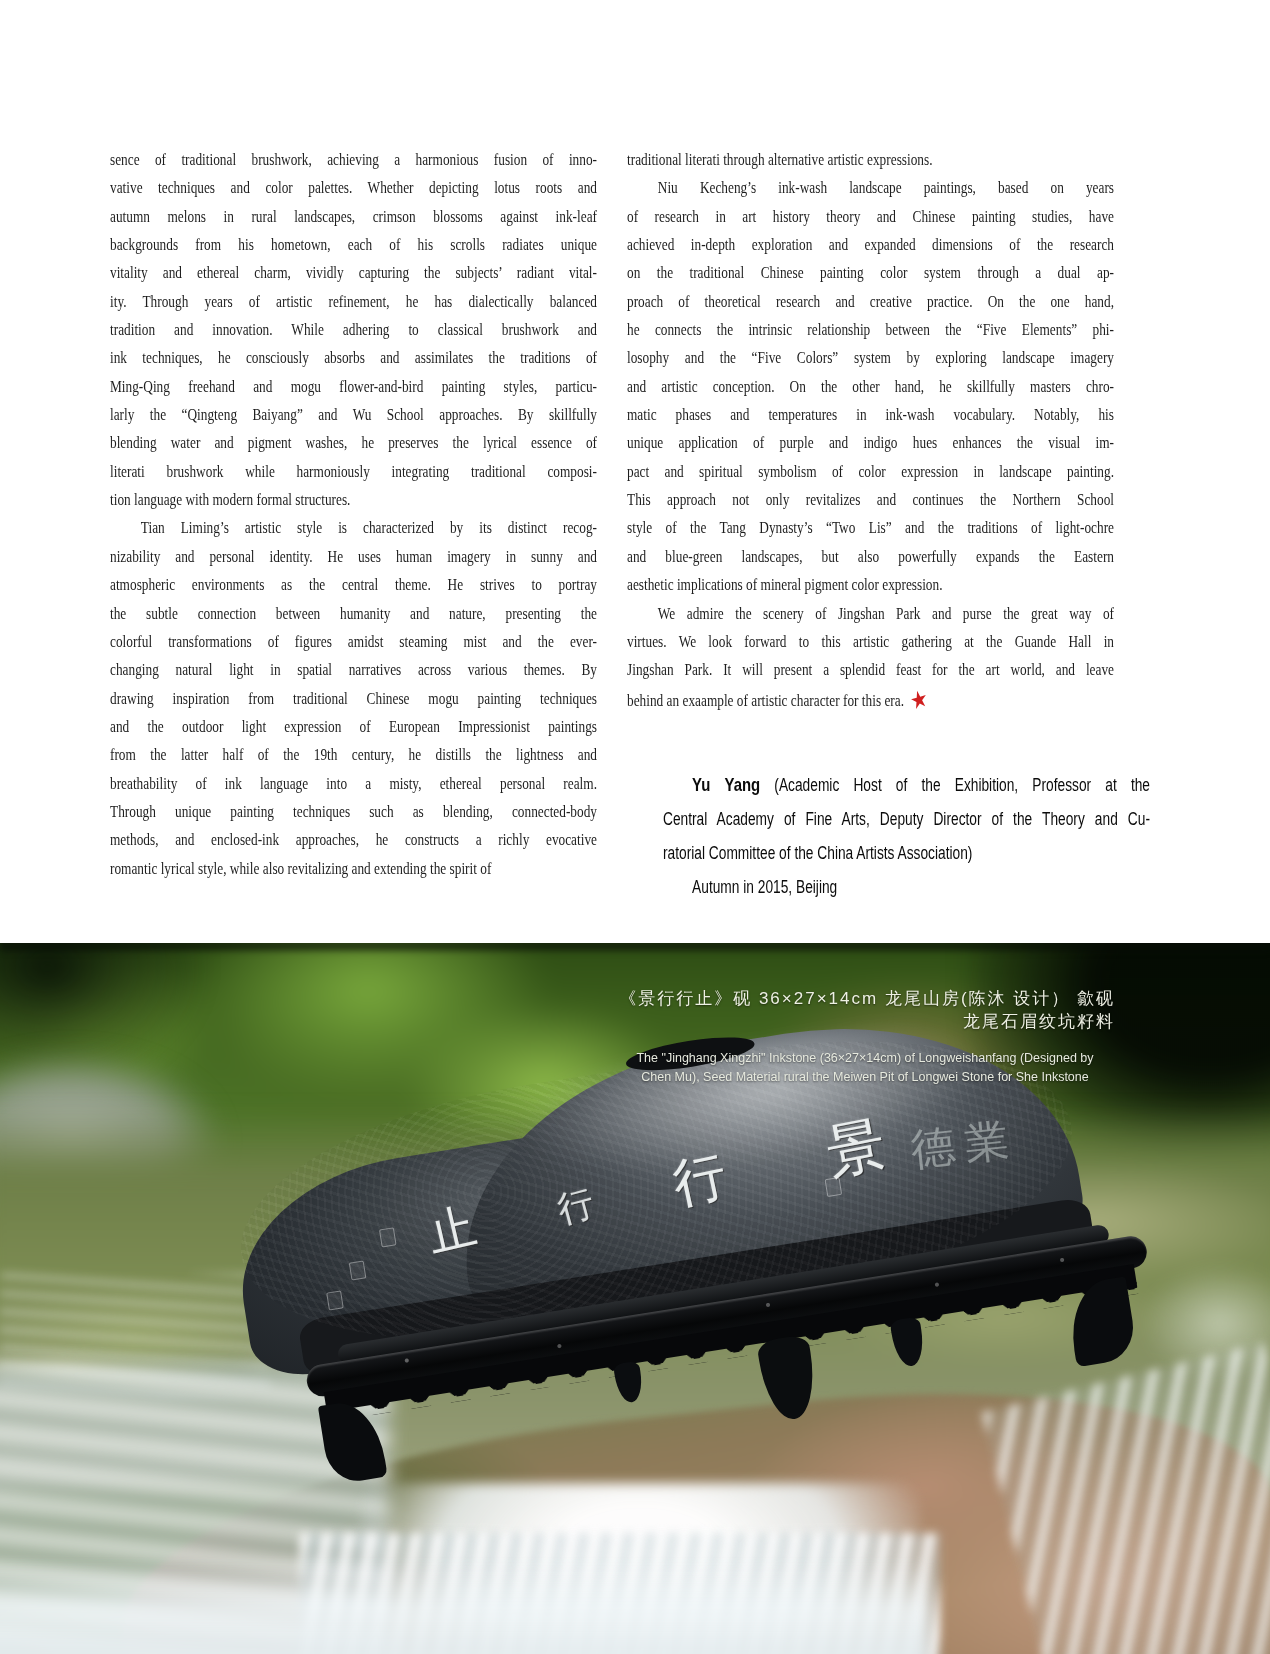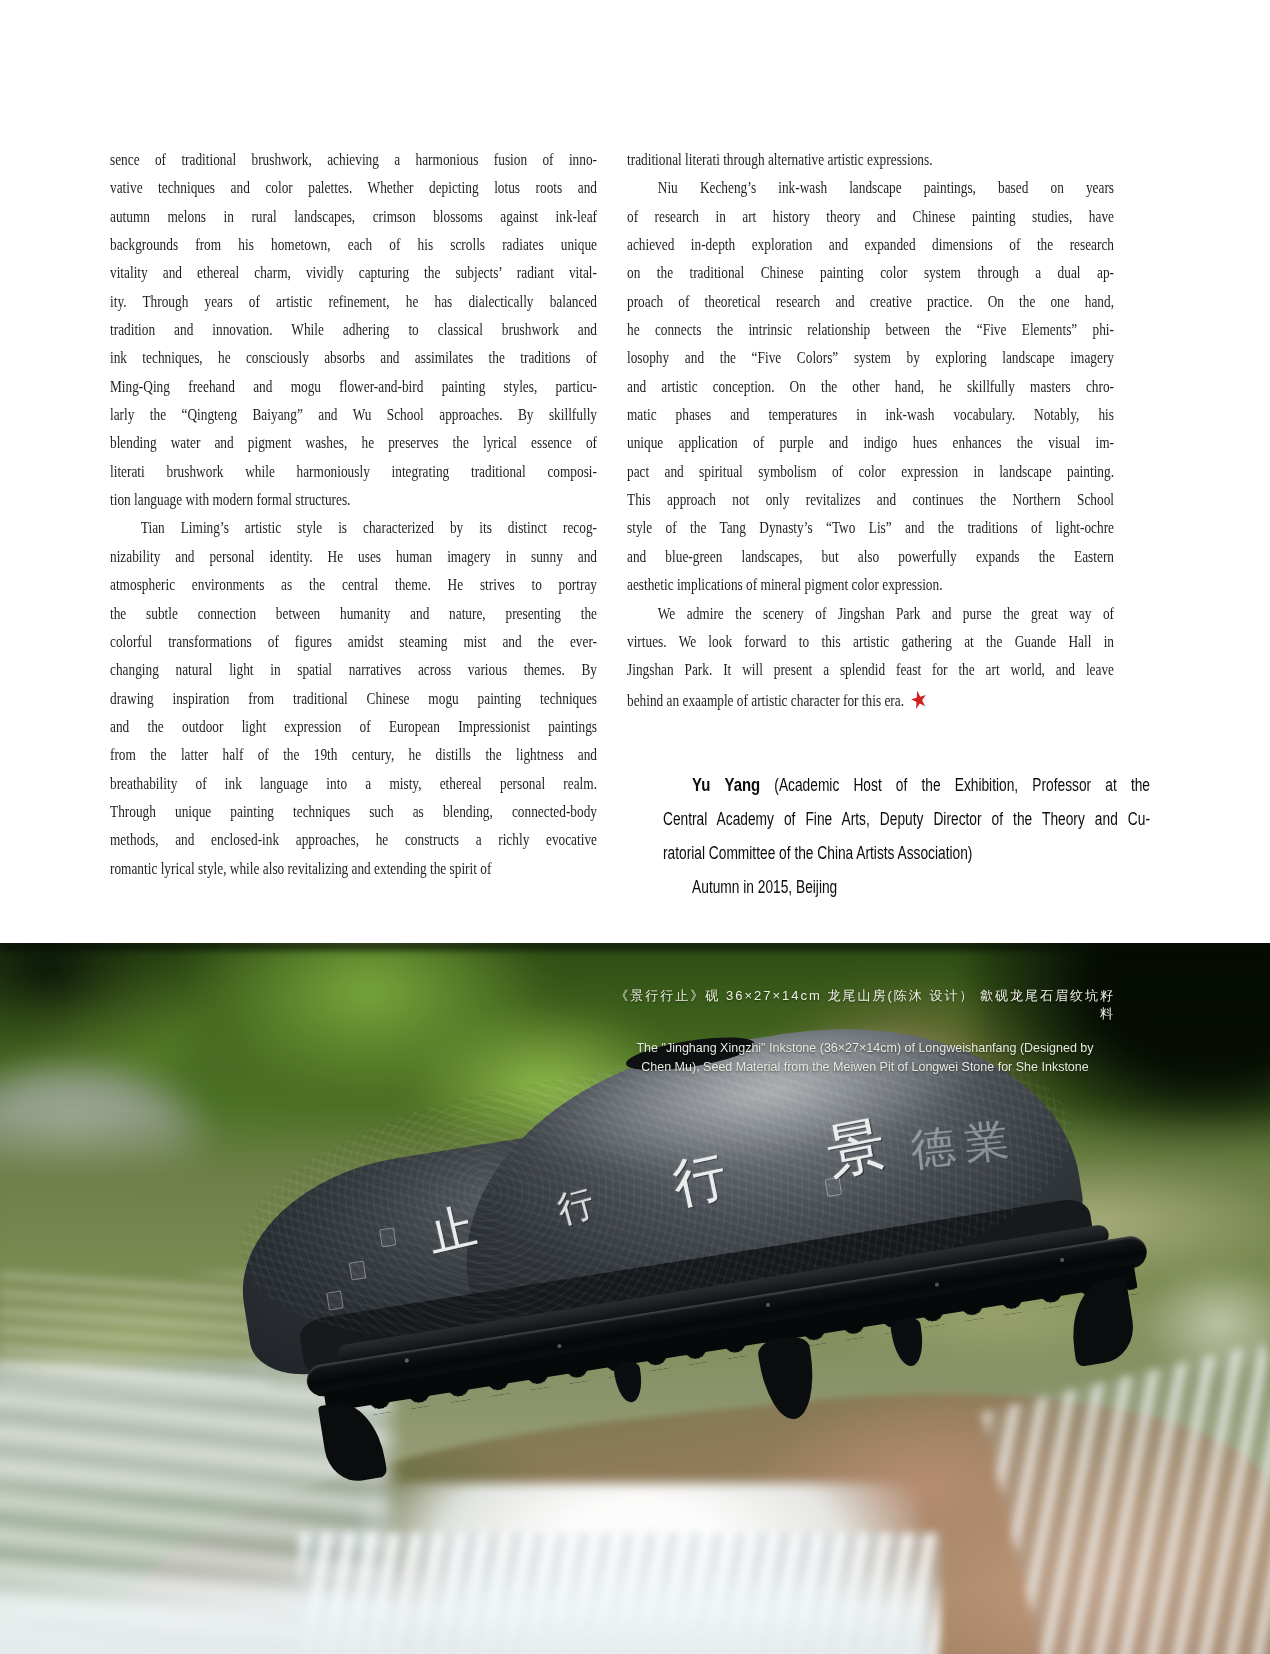--- a/index.html
+++ b/index.html
@@ -131,21 +131,21 @@
   .drip1{left:505px;top:300px;width:52px;height:82px;background:#0b0d0f;
     border-radius:45% 45% 55% 55% / 18% 18% 85% 85%;}
   .drip2{left:640px;top:300px;width:30px;height:48px;background:#0b0d10;
     border-radius:45% 45% 55% 55% / 20% 20% 80% 80%;}
   .drip3{left:360px;top:300px;width:26px;height:40px;background:#0b0d10;
     border-radius:45% 45% 55% 55% / 20% 20% 80% 80%;}
 
   
   .captions{position:absolute;left:615px;top:44px;width:500px;
     font-family:"Liberation Sans",sans-serif;}
-  .cap-zh{text-align:right;font-size:13px;letter-spacing:2px;color:#eef0e4;
+  .cap-zh{text-align:right;font-size:17px;letter-spacing:2px;color:#eef0e4;
     text-shadow:0 1px 2px rgba(0,0,0,.5);}
   .cap-en{margin-top:16px;text-align:center;font-size:12.5px;line-height:19px;color:#e7eadf;
     text-shadow:0 1px 2px rgba(0,0,0,.5);letter-spacing:0;}
 </style>
 </head>
 <body>
 
 <div class="page">
 
   <div class="col col-left">
@@ -248,18 +248,18 @@
       <div class="ig leg leg-r"></div>
       <div class="ig drip1"></div>
       <div class="ig drip2"></div>
       <div class="ig drip3"></div>
     </div>
 
     <div class="captions">
       <div class="cap-zh">《景行行止》砚 36×27×14cm 龙尾山房(陈沐 设计） 歙砚龙尾石眉纹坑籽料</div>
       <div class="cap-en">
           <div>The "Jinghang Xingzhi" Inkstone (36×27×14cm) of Longweishanfang (Designed by</div>
-          <div>Chen Mu), Seed Material from the Meiwen Pit of Longwei Stone for She Inkstone</div>
+          <div>Chen Mu), Seed Material rural the Meiwen Pit of Longwei Stone for She Inkstone</div>
         </div>
     </div>
   </div>
 
 </div>
 
 </body></html>

